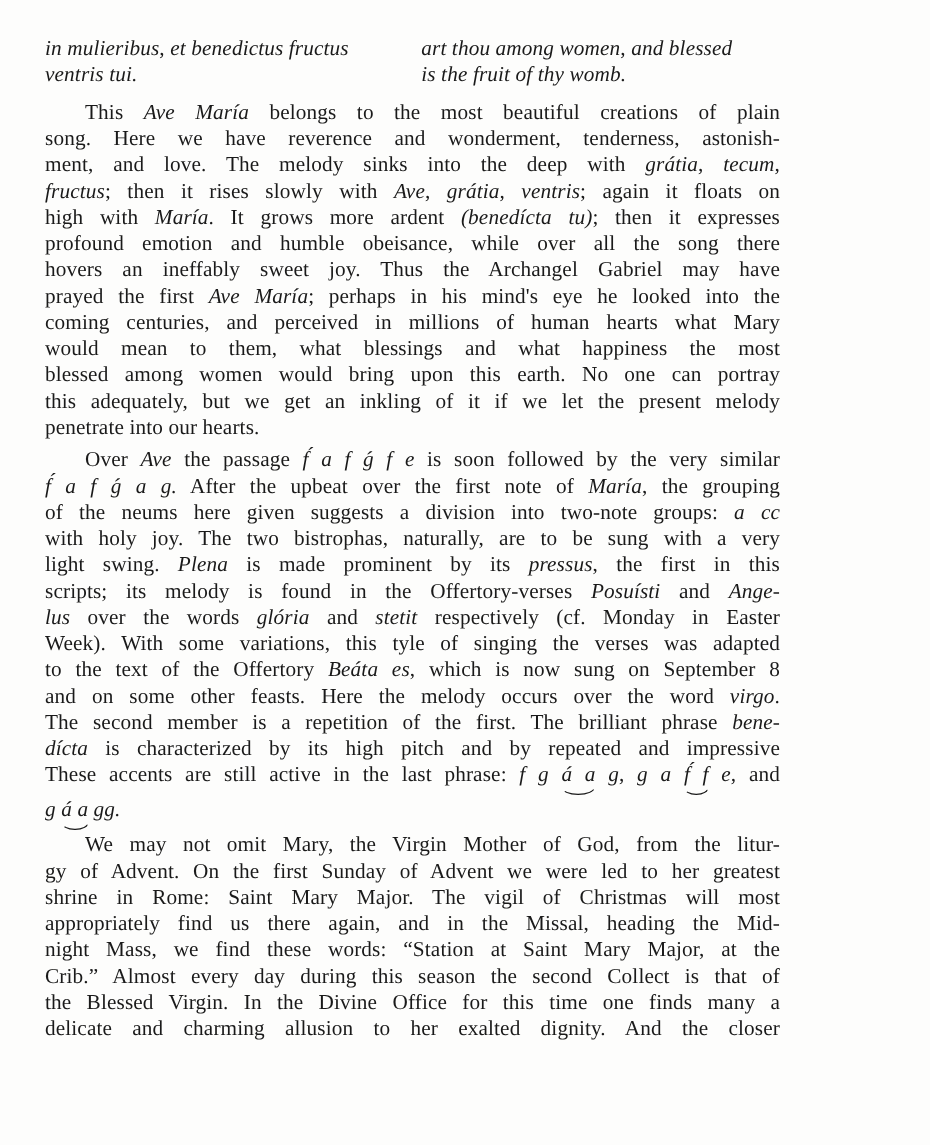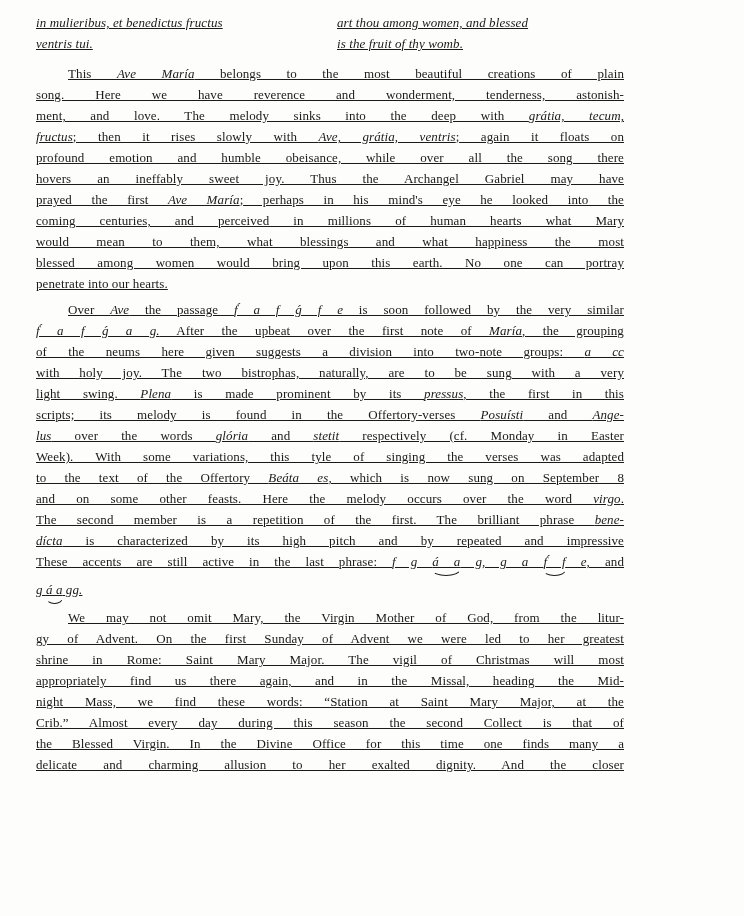--- a/index.html
+++ b/index.html
@@ -10,26 +10,25 @@
     color: #1a1a1a;
     overflow: hidden;
   }
   .page {
     position: relative;
     width: 744px; height: 916px;
     background: #fdfdfc;
   }
   .text-block {
     position: absolute;
-    left: 36px; top: 12px;
+    left: 36px; top: 28px;
     width: 588px;
-    font-size: 13px;
+    font-size: 17px;
     line-height: 21px;
     letter-spacing: 0.1px;
-    text-decoration: underline;
   }
   .header-cols {
     display: flex;
     font-style: italic;
     margin-bottom: 9px;
   }
   .header-col-left { width: 301px; flex: 0 0 301px; }
   .header-col-right { flex: 1; }
   .hline { text-align: left; }
   .para { margin-top: 5px; }
@@ -71,26 +70,28 @@
         <div class="hline">is the fruit of thy womb.</div>
       </div>
     </div>
 
     <div id="paragraphs-root">
         <div class="para">
           <div class="line ind"><span>This </span><span class="it">Ave María</span><span> belongs to the most beautiful creations of plain</span></div>
           <div class="line"><span>song. Here we have reverence and wonderment, tenderness, astonish-</span></div>
           <div class="line"><span>ment, and love. The melody sinks into the deep with </span><span class="it">grátia, tecum,</span></div>
           <div class="line"><span class="it">fructus</span><span>; then it rises slowly with </span><span class="it">Ave, grátia, ventris</span><span>; again it floats on</span></div>
+          <div class="line"><span>high with </span><span class="it">María</span><span>. It grows more ardent </span><span class="it">(benedícta tu)</span><span>; then it expresses</span></div>
           <div class="line"><span>profound emotion and humble obeisance, while over all the song there</span></div>
           <div class="line"><span>hovers an ineffably sweet joy. Thus the Archangel Gabriel may have</span></div>
           <div class="line"><span>prayed the first </span><span class="it">Ave María</span><span>; perhaps in his mind's eye he looked into the</span></div>
           <div class="line"><span>coming centuries, and perceived in millions of human hearts what Mary</span></div>
           <div class="line"><span>would mean to them, what blessings and what happiness the most</span></div>
           <div class="line"><span>blessed among women would bring upon this earth. No one can portray</span></div>
+          <div class="line"><span>this adequately, but we get an inkling of it if we let the present melody</span></div>
           <div class="line no-j"><span>penetrate into our hearts.</span></div>
         </div>
         <div class="para">
           <div class="line ind"><span>Over </span><span class="it">Ave</span><span> the passage </span><span class="it">f́ a f ǵ f e</span><span> is soon followed by the very similar</span></div>
           <div class="line"><span class="it">f́ a f ǵ a g.</span><span> After the upbeat over the first note of </span><span class="it">María</span><span>, the grouping</span></div>
           <div class="line"><span>of the neums here given suggests a division into two-note groups: </span><span class="it">a cc</span></div>
           <div class="line"><span>with holy joy. The two bistrophas, naturally, are to be sung with a very</span></div>
           <div class="line"><span>light swing. </span><span class="it">Plena</span><span> is made prominent by its </span><span class="it">pressus</span><span>, the first in this</span></div>
           <div class="line"><span>scripts; its melody is found in the Offertory-verses </span><span class="it">Posuísti</span><span> and </span><span class="it">Ange-</span></div>
           <div class="line"><span class="it">lus</span><span> over the words </span><span class="it">glória</span><span> and </span><span class="it">stetit</span><span> respectively (cf. Monday in Easter</span></div>

